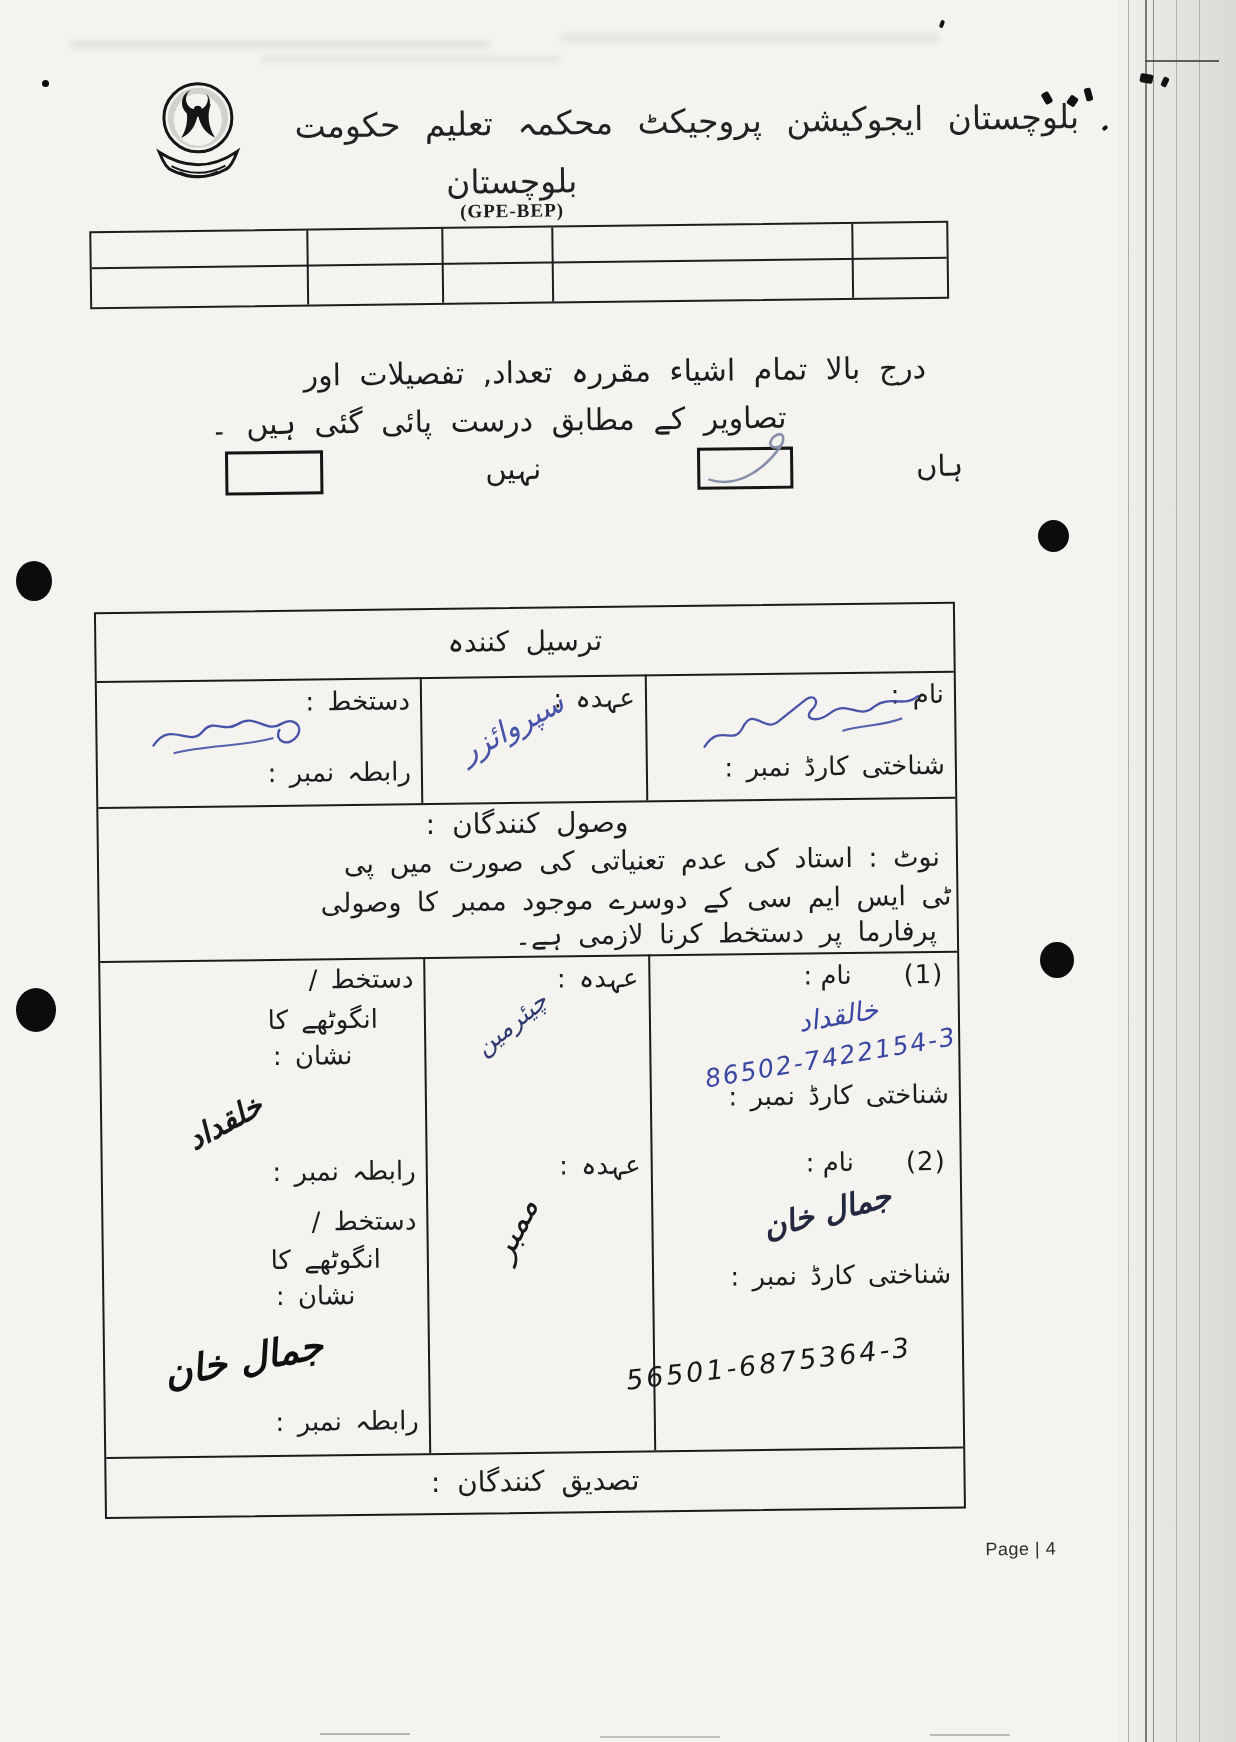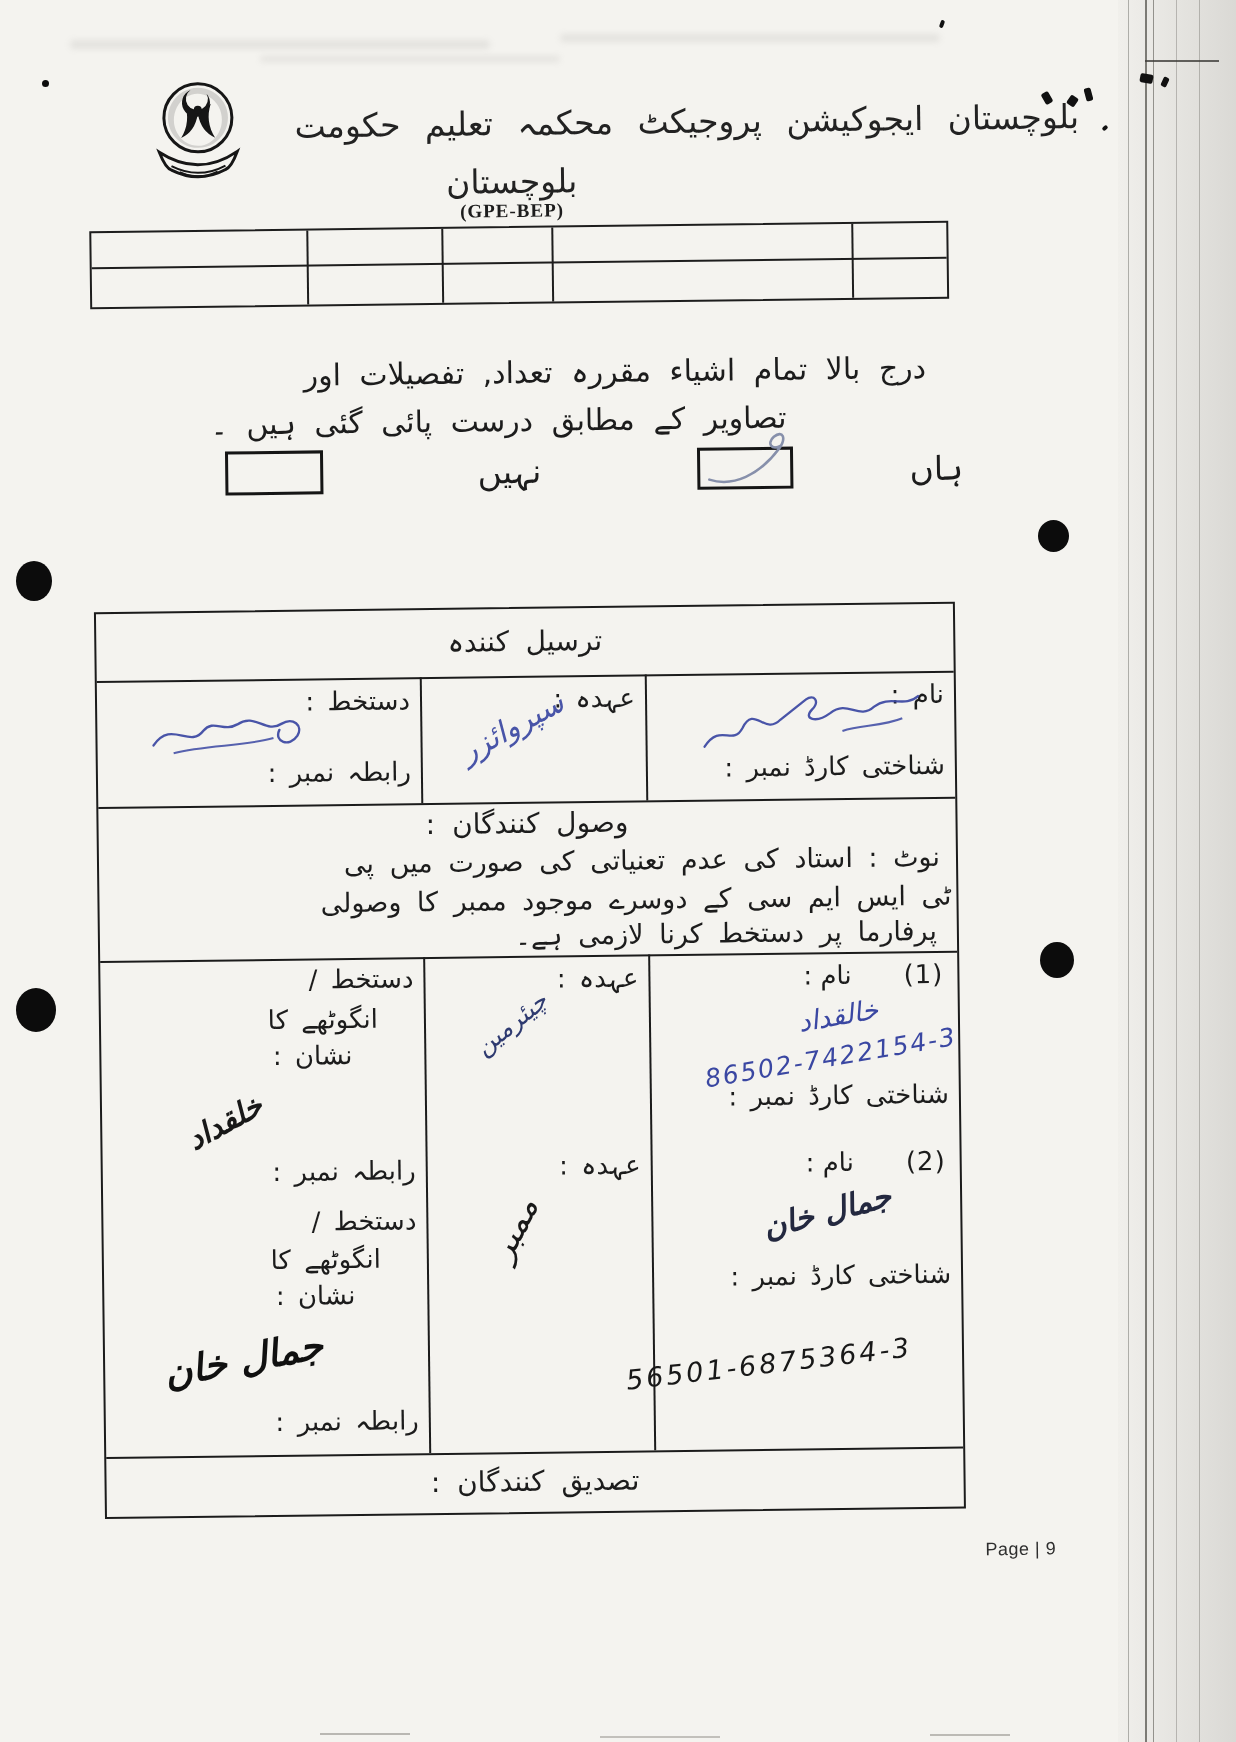--- a/index.html
+++ b/index.html
@@ -14,21 +14,21 @@
   .hdr2{top:160px;left:398px;width:240px;text-align:center;font-size:33px;letter-spacing:2px;color:#222;}
   .acr{top:198px;left:408px;width:220px;text-align:center;font-size:19px;font-weight:bold;
        font-family:"Liberation Serif",serif;letter-spacing:1px;}
   
   .ttab{left:95px;top:224px;width:855px;height:74px;border:2px solid #1d1d1d;}
   .ttab .h{position:absolute;left:0;top:34px;width:100%;height:2px;background:#1d1d1d;}
   .ttab .v{position:absolute;top:0;width:2px;height:100%;background:#1d1d1d;}
   
   .p1{top:353px;right:306px;font-size:30px;letter-spacing:1px;word-spacing:9px;}
   .p2{top:401px;right:446px;font-size:30px;letter-spacing:1px;word-spacing:9px;}
-  .ynlabel{font-size:33px;letter-spacing:1px;}
+  .ynlabel{font-size:29px;letter-spacing:1px;}
   .ckbox{border:3px solid #151515;background:transparent;}
   
   .mtab{left:95px;top:605px;width:857px;height:903px;border:2px solid #1b1b1b;}
   .mtab .hl{position:absolute;left:0;width:100%;height:2px;background:#1b1b1b;}
   .mtab .vl{position:absolute;width:2px;background:#1b1b1b;}
   .cell-l{left:0;width:323px;}
   .cell-m{left:323px;width:225px;}
   .cell-r{left:548px;width:309px;}
   .lbl{position:absolute;direction:rtl;font-size:26px;letter-spacing:1px;word-spacing:5px;text-align:right;
        padding-right:10px;box-sizing:border-box;}
@@ -192,21 +192,21 @@
 
       <div class="lbl cell-l" style="top:595px;">دستخط /</div>
       <div class="lbl cell-l" style="top:633px;padding-right:46px;">انگوٹھے کا</div>
       <div class="lbl cell-l" style="top:669px;padding-right:72px;">نشان :</div>
       <div class="hand ur" style="left:58px;top:725px;font-size:38px;font-style:italic;font-weight:bold;color:#101010;transform:rotate(-10deg);">جمال خان</div>
       <div class="lbl cell-l" style="top:795px;">رابطہ نمبر :</div>
 
       <div class="ctr ur" style="top:856px;">تصدیق کنندگان :</div>
     </div>
 
-    <div class="footer">Page | 9</div>
+    <div class="footer">Page | 4</div>
 
   </div>
 
   <div class="abs" style="left:320px;top:1733px;width:90px;height:2px;background:#b9b7b2;"></div>
   <div class="abs" style="left:600px;top:1736px;width:120px;height:2px;background:#c2c0bb;"></div>
   <div class="abs" style="left:930px;top:1734px;width:80px;height:2px;background:#bcbab5;"></div>
 
 </div>
 
 </body></html>

